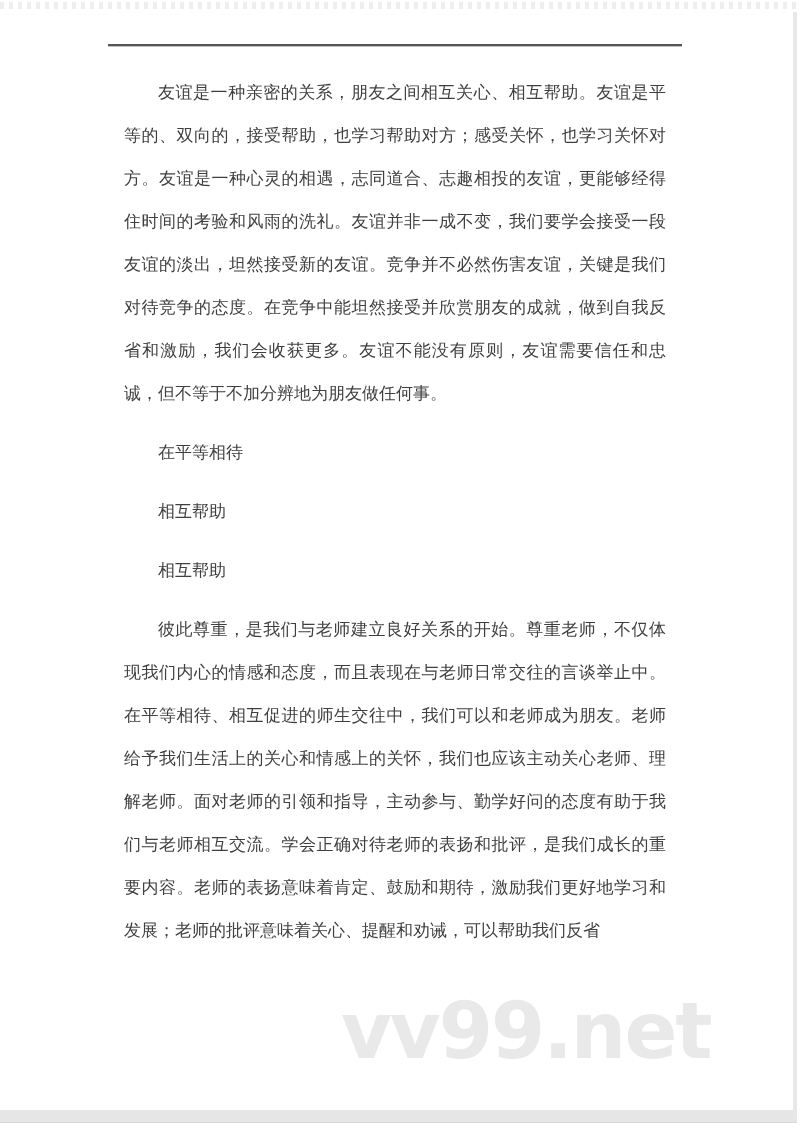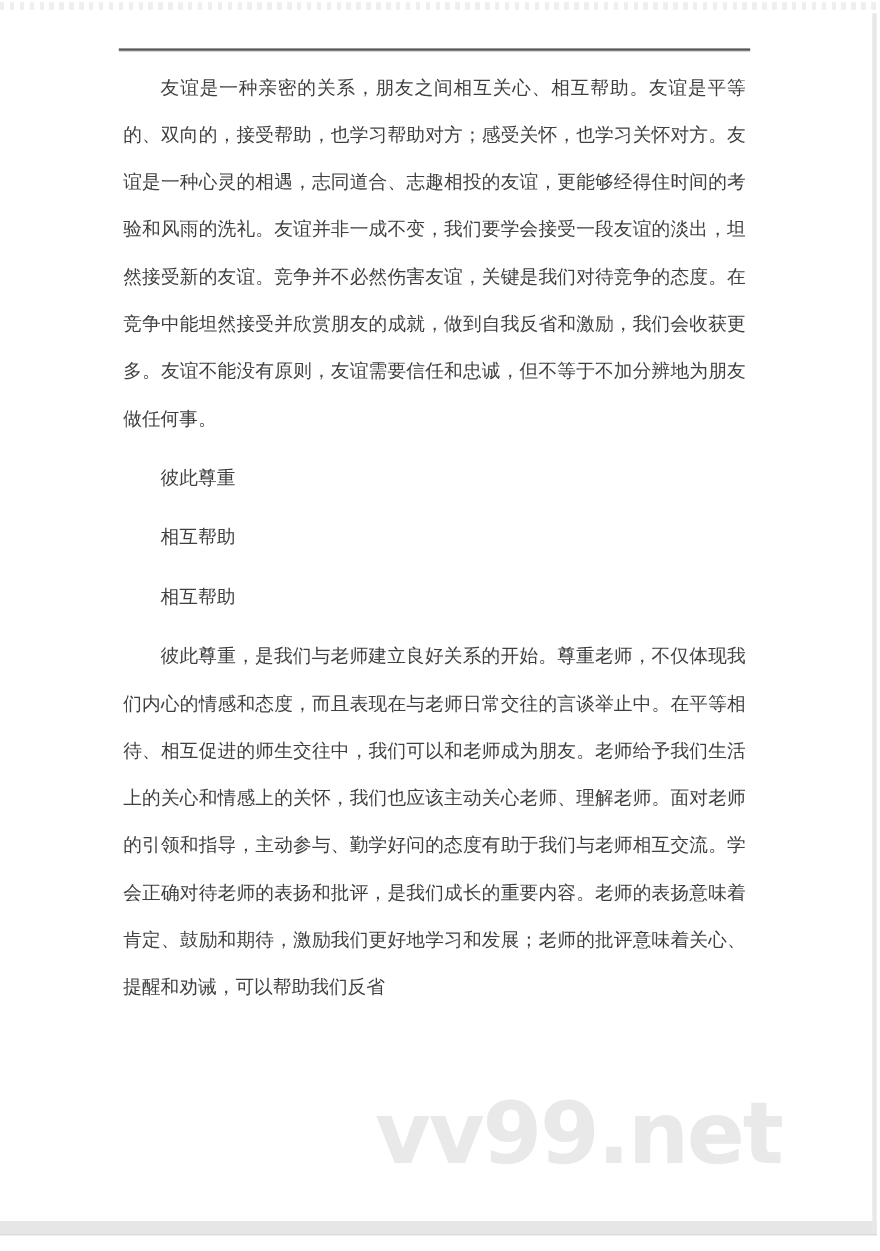--- a/index.html
+++ b/index.html
@@ -66,22 +66,23 @@
     left: 108px;
     width: 574px;
     z-index: 1;
     color: var(--text-color, #3f3f3f);
     font-size: 17px;
     line-height: 43px;
     text-align: justify;
     text-justify: inter-character;
   }
   .content p {
-    margin: 4px;
+    margin: 16px;
     text-indent: 2em;
+    font-family: Liberation Serif, serif;
   }
   .content p + p {
     margin-top: 11px;
   }
   .watermark {
     position: absolute;
     left: 341px;
     top: 992px;
     z-index: 0;
     font-family: "DejaVu Sans", sans-serif;
@@ -98,21 +99,21 @@
 <body>
 
 <div class="page">
 
   <div class="edge-top"></div>
 
   <div class="rule"></div>
 
   <div class="content">
     <p class="para">友谊是一种亲密的关系，朋友之间相互关心、相互帮助。友谊是平等的、双向的，接受帮助，也学习帮助对方；感受关怀，也学习关怀对方。友谊是一种心灵的相遇，志同道合、志趣相投的友谊，更能够经得住时间的考验和风雨的洗礼。友谊并非一成不变，我们要学会接受一段友谊的淡出，坦然接受新的友谊。竞争并不必然伤害友谊，关键是我们对待竞争的态度。在竞争中能坦然接受并欣赏朋友的成就，做到自我反省和激励，我们会收获更多。友谊不能没有原则，友谊需要信任和忠诚，但不等于不加分辨地为朋友做任何事。</p>
-    <p class="heading">彼此尊重</p>
+    <p class="heading">在平等相待</p>
     <p class="heading">相互帮助</p>
     <p class="heading">相互帮助</p>
     <p class="para">彼此尊重，是我们与老师建立良好关系的开始。尊重老师，不仅体现我们内心的情感和态度，而且表现在与老师日常交往的言谈举止中。在平等相待、相互促进的师生交往中，我们可以和老师成为朋友。老师给予我们生活上的关心和情感上的关怀，我们也应该主动关心老师、理解老师。面对老师的引领和指导，主动参与、勤学好问的态度有助于我们与老师相互交流。学会正确对待老师的表扬和批评，是我们成长的重要内容。老师的表扬意味着肯定、鼓励和期待，激励我们更好地学习和发展；老师的批评意味着关心、提醒和劝诫，可以帮助我们反省</p>
   </div>
 
   <div class="watermark">vv99.net</div>
 
   <div class="band"></div>
 
   <div class="edge-right"></div>

